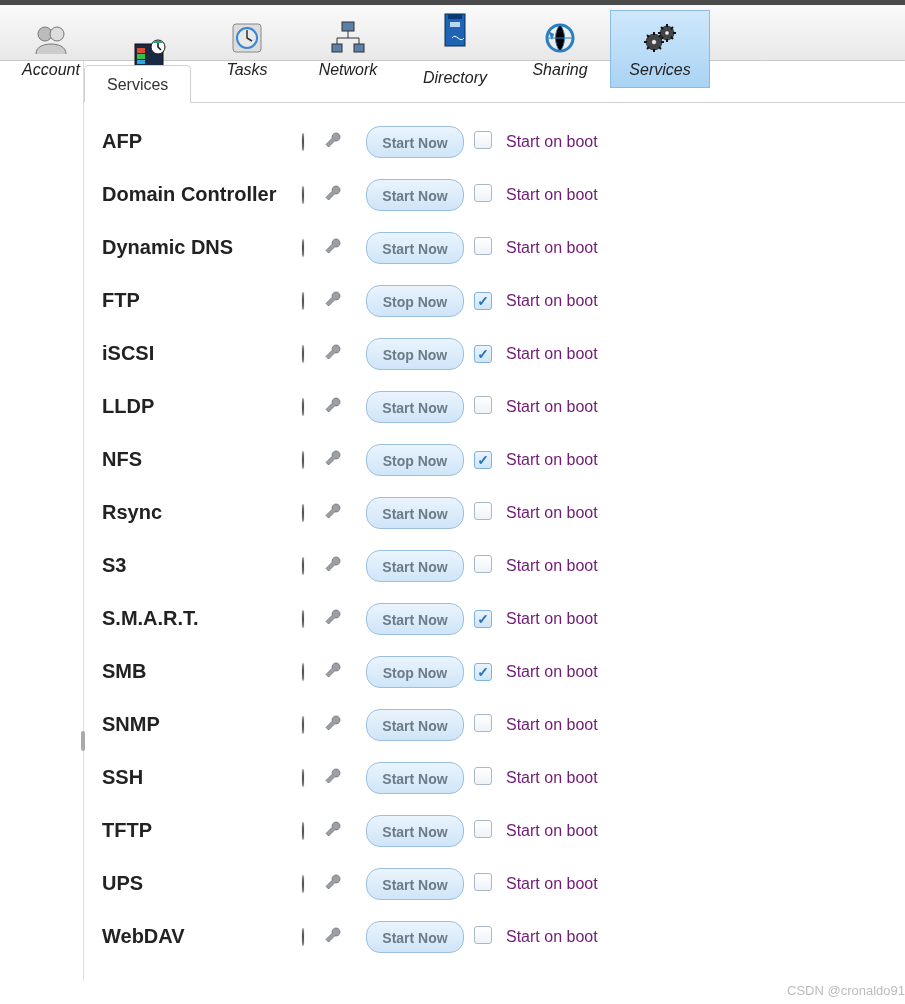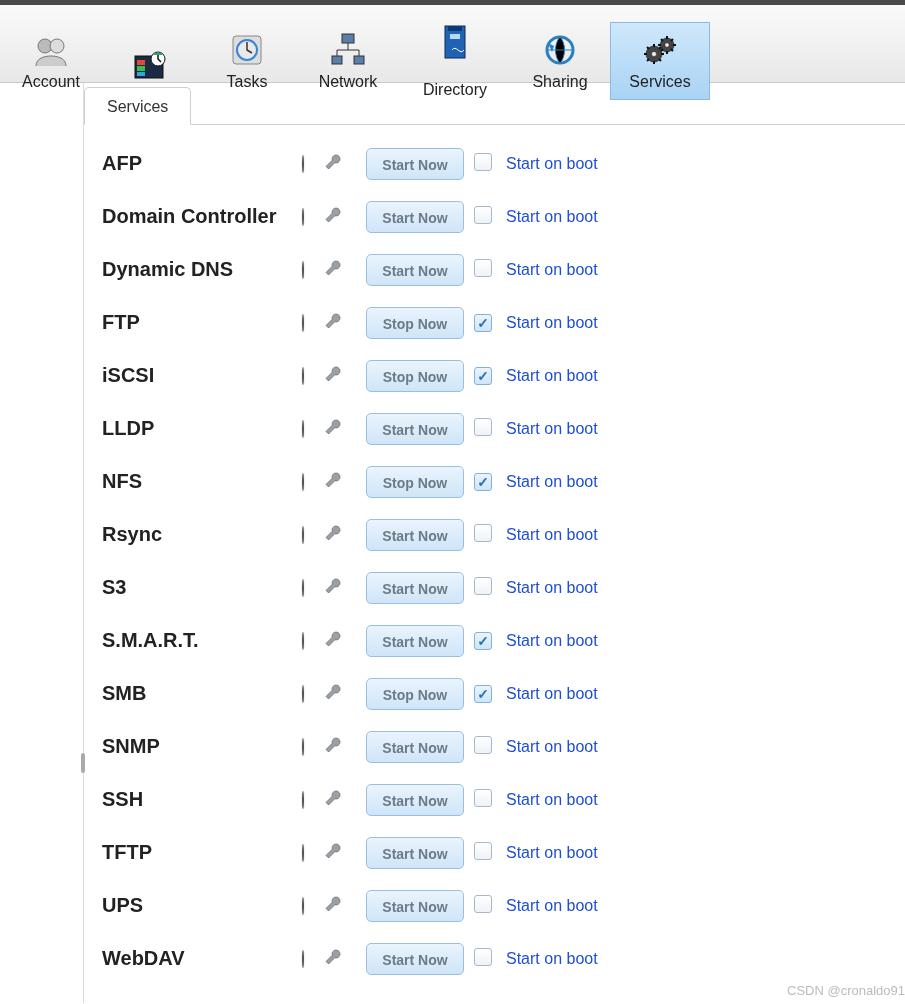--- a/index.html
+++ b/index.html
@@ -2,22 +2,23 @@
 <html><head>
 <meta charset="utf-8">
 <style>
   * { box-sizing: border-box; }
   html, body { margin: 0; padding: 0; font-family: Verdana, Geneva, sans-serif; font-size: 14px; color: #333; background: #fff; width: 905px; }
   .topbar-border { height: 5px; background: #4a4a4a; }
   .toolbar {
     display: flex;
     background: linear-gradient(#fafafa, #e8e8e8);
     border-bottom: 1px solid #c9c9c9;
-    height: 78px;
-    padding: 17px 2px;
+    height: 56px;
+    padding: 5px 2px;
+    font-style: italic;
   }
   .tool-btn {
     flex: none;
     height: 78px;
     display: flex;
     flex-direction: column;
     align-items: center;
     justify-content: center;
     gap: 3px;
     padding: 4px 6px 6px;
@@ -75,39 +76,39 @@
                 inset -2px -2px 3px rgba(0,0,0,0.4),
                 0 0 1px rgba(0,0,0,0.5);
     border: 1px solid #555;
   }
   .led-red { background: radial-gradient(circle at 35% 30%, #ff8c8c, #e02020 45%, #8a0d0d); }
   .led-green { background: radial-gradient(circle at 35% 30%, #a6f7a6, #1db11d 45%, #0a5a0a); }
   .wrench { width: 18px; height: 18px; display: inline-flex; }
   .action-btn {
     width: 98px; height: 32px;
     border: 1px solid #9abfe0;
-    border-radius: 5px;
+    border-radius: 14px;
     background: linear-gradient(#eaf4fd, #cfe5f8);
     color: #6d7b87;
     font-weight: 700;
     font-size: 14px;
     cursor: pointer;
     text-align: center;
     line-height: 30px;
   }
   .chk {
     width: 18px; height: 18px;
     border: 1px solid #a8b8c8;
     border-radius: 3px;
     background: linear-gradient(#fff,#eef3f8);
     display: inline-flex; align-items: center; justify-content: center;
   }
   .chk.checked { background: linear-gradient(#eaf4fd,#cfe5f8); border-color:#7fb2dd; }
   .chk.checked::after { content:"✓"; color:#2a71b5; font-size:14px; font-weight:700; line-height:1; }
-  .boot-label { font-size: 16px; color: #1d4ed8; padding-left: 8px; }
+  .boot-label { font-size: 16px; color: #701a75; padding-left: 8px; }
   .watermark {
     position: fixed;
     bottom: 6px;
     right: 0;
     color: #bcbcbc;
     font-size: 13px;
     font-family: Arial, sans-serif;
   }
 </style>
 </head>

